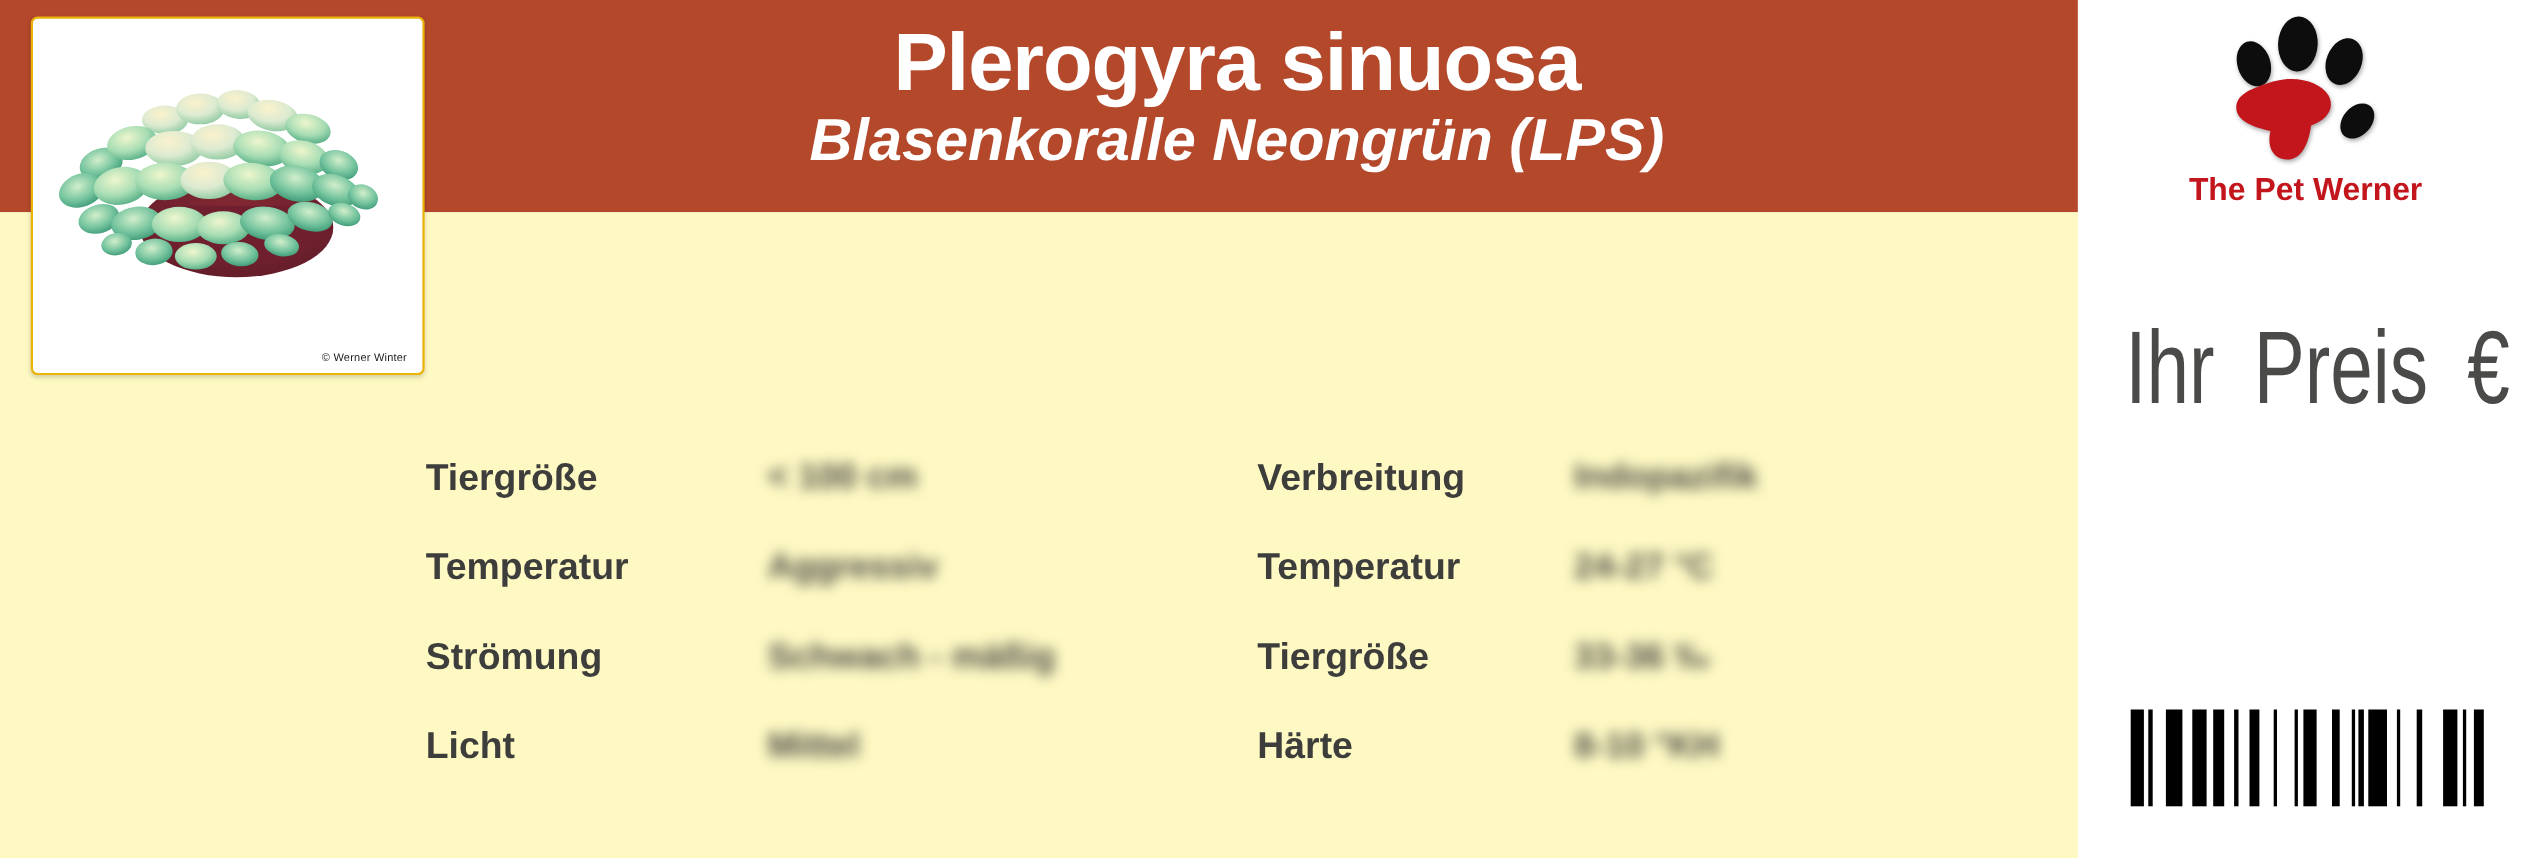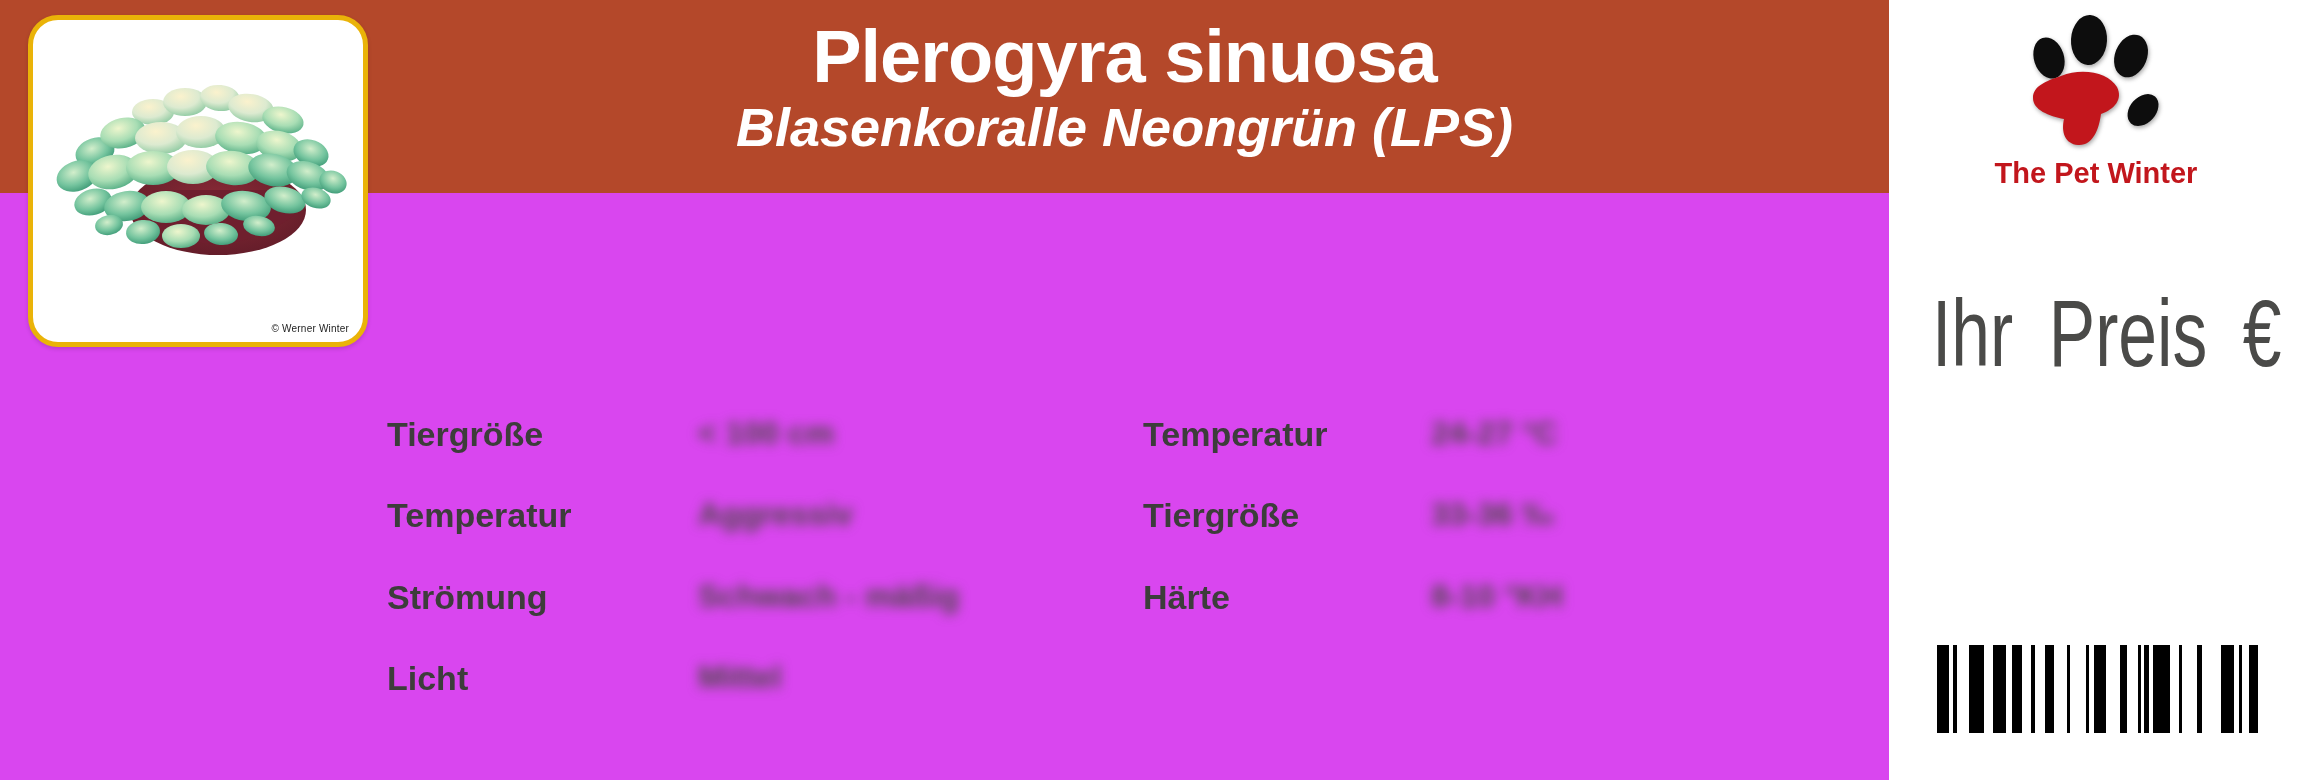--- a/index.html
+++ b/index.html
@@ -6,33 +6,33 @@
   body{font-family:"Liberation Sans", sans-serif; background:#ffffff;}
   #label-root{position:relative; width:2303px; height:780px; overflow:hidden; background:#ffffff;}
 
   
   .header-band{position:absolute; left:0; top:0; width:1889px; height:193px; background:#b4482a;}
   .header-text{position:absolute; left:360px; top:0; width:1529px; height:193px; text-align:center; color:#ffffff;}
   .title{margin:0; padding-top:20px; font-size:74px; font-weight:700; line-height:1.0; letter-spacing:-1px;}
   .subtitle{margin:0; margin-top:6px; font-size:54px; font-weight:600; font-style:italic; line-height:1.0;}
 
   
-  .info-area{position:absolute; left:0; top:193px; width:1889px; height:587px; background:#d946ef;}
+  .info-area{position:absolute; left:0; top:193px; width:1889px; height:587px; background:#fef9c3;}
   .tcol{position:absolute; top:222px;}
   .tcol-left{left:387px; width:720px;}
   .tcol-right{left:1143px; width:720px;}
   .trow{height:81.4px; display:flex; align-items:flex-start;}
   .tlabel{font-size:34px; font-weight:700; color:#3d3d3b; flex:0 0 auto;}
   .tcol-left .tlabel{width:311px;}
   .tcol-right .tlabel{width:288px;}
   .tvalue{font-size:32px; font-weight:700; color:#4a4a44; filter:blur(6px); white-space:nowrap;}
 
   
   .photo-box{position:absolute; left:28px; top:15px; width:330px; height:322px; background:#ffffff;
-             border:5px solid #eab308; border-radius:30px; z-index:3; box-shadow:0 2px 4px rgba(0,0,0,0.15);}
+             border:2px solid #eab308; border-radius:6px; z-index:3; box-shadow:0 2px 4px rgba(0,0,0,0.15);padding-left:24px;}
   .photo-credit{position:absolute; right:14px; bottom:8px; font-size:10px; color:#1c1c1c; letter-spacing:0.2px;}
   .coral-svg{position:absolute; left:0; top:0;}
 
   
   .right-panel{position:absolute; left:1889px; top:0; width:414px; height:780px; background:#ffffff;}
   .logo-wrap{position:absolute; left:0; top:8px; width:414px; text-align:center;}
   .brand-name{position:absolute; left:0; top:157px; width:414px; text-align:center;
               font-size:29px; font-weight:700; color:#c2161c;}
   .price-line{position:absolute; left:1932px; top:287px; font-size:94px; line-height:1.0; color:#4a4a48;
               transform:scaleX(0.74); transform-origin:left center; white-space:nowrap;
@@ -66,20 +66,24 @@
         <div class="trow">
           <span class="tlabel">Strömung</span>
           <span class="tvalue">Schwach - mäßig</span>
         </div>
         <div class="trow">
           <span class="tlabel">Licht</span>
           <span class="tvalue">Mittel</span>
         </div>
       </div>
     <div class="tcol tcol-right" id="tcol-right">
+        <div class="trow">
+          <span class="tlabel">Verbreitung</span>
+          <span class="tvalue">Indopazifik</span>
+        </div>
         <div class="trow">
           <span class="tlabel">Temperatur</span>
           <span class="tvalue">24-27 °C</span>
         </div>
         <div class="trow">
           <span class="tlabel">Tiergröße</span>
           <span class="tvalue">33-36 ‰</span>
         </div>
         <div class="trow">
           <span class="tlabel">Härte</span>
@@ -154,21 +158,21 @@
   <div class="right-panel">
     <div class="logo-wrap">
       <svg width="150" height="145" viewBox="0 0 150 145" style="filter:drop-shadow(1px 2px 2px rgba(60,60,60,0.45));">
         <ellipse cx="28" cy="50" rx="15" ry="21" fill="#0d0d0d" transform="rotate(-18 28 50)"></ellipse>
         <ellipse cx="68" cy="32" rx="18" ry="25" fill="#0d0d0d" transform="rotate(3 68 32)"></ellipse>
         <ellipse cx="110" cy="48" rx="16" ry="22" fill="#0d0d0d" transform="rotate(22 110 48)"></ellipse>
         <ellipse cx="122" cy="102" rx="13" ry="18" fill="#0d0d0d" transform="rotate(42 122 102)"></ellipse>
         <path d="M 40 68 C 62 59 88 65 96 79 C 102 91 94 101 80 106 C 78 121 72 138 57 137 C 44 136 40 124 43 111 C 28 108 12 102 12 90 C 12 78 25 73 40 68 Z" fill="#c2161c"></path>
       </svg>
     </div>
-    <div class="brand-name">The Pet Winter</div>
+    <div class="brand-name">The Pet Werner</div>
   </div>
 
   <div class="price-line">Ihr Preis €</div>
 
   <div class="barcode" id="barcode">
       <div class="bar" style="width: 12px;"></div>
       <div class="gap" style="width: 4px;"></div>
       <div class="bar" style="width: 4px;"></div>
       <div class="gap" style="width: 12px;"></div>
       <div class="bar" style="width: 15px;"></div>

